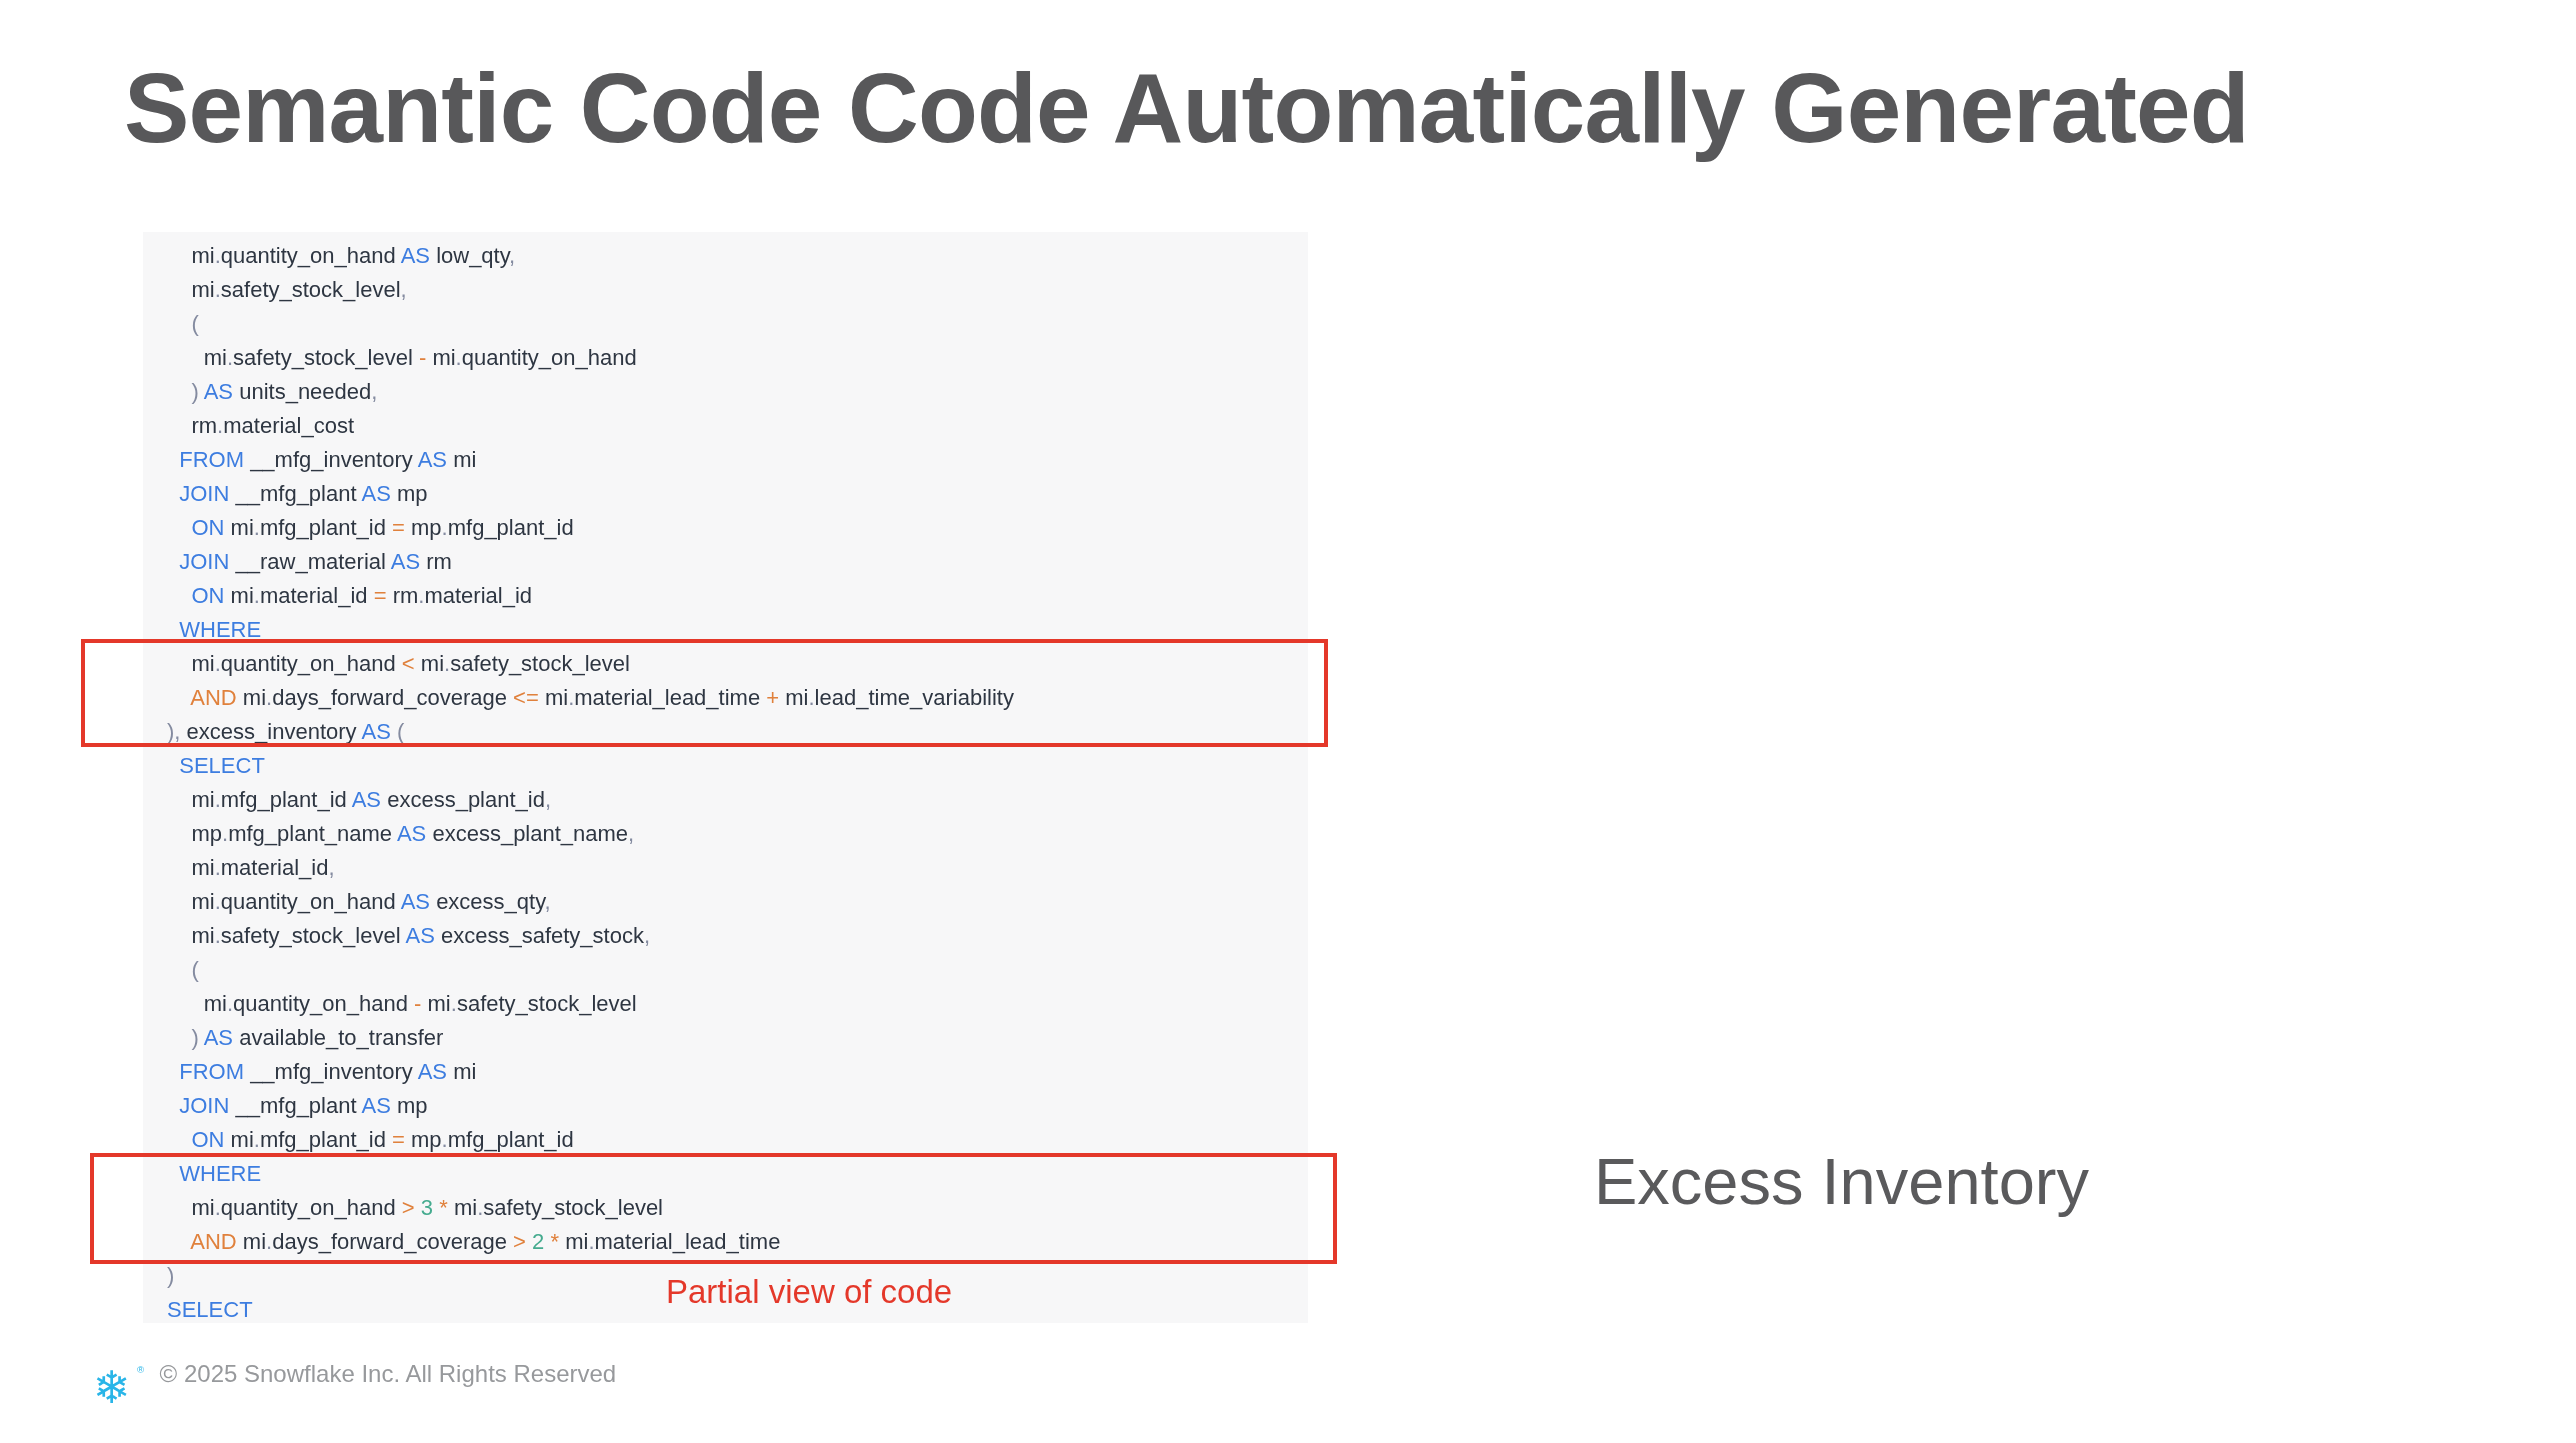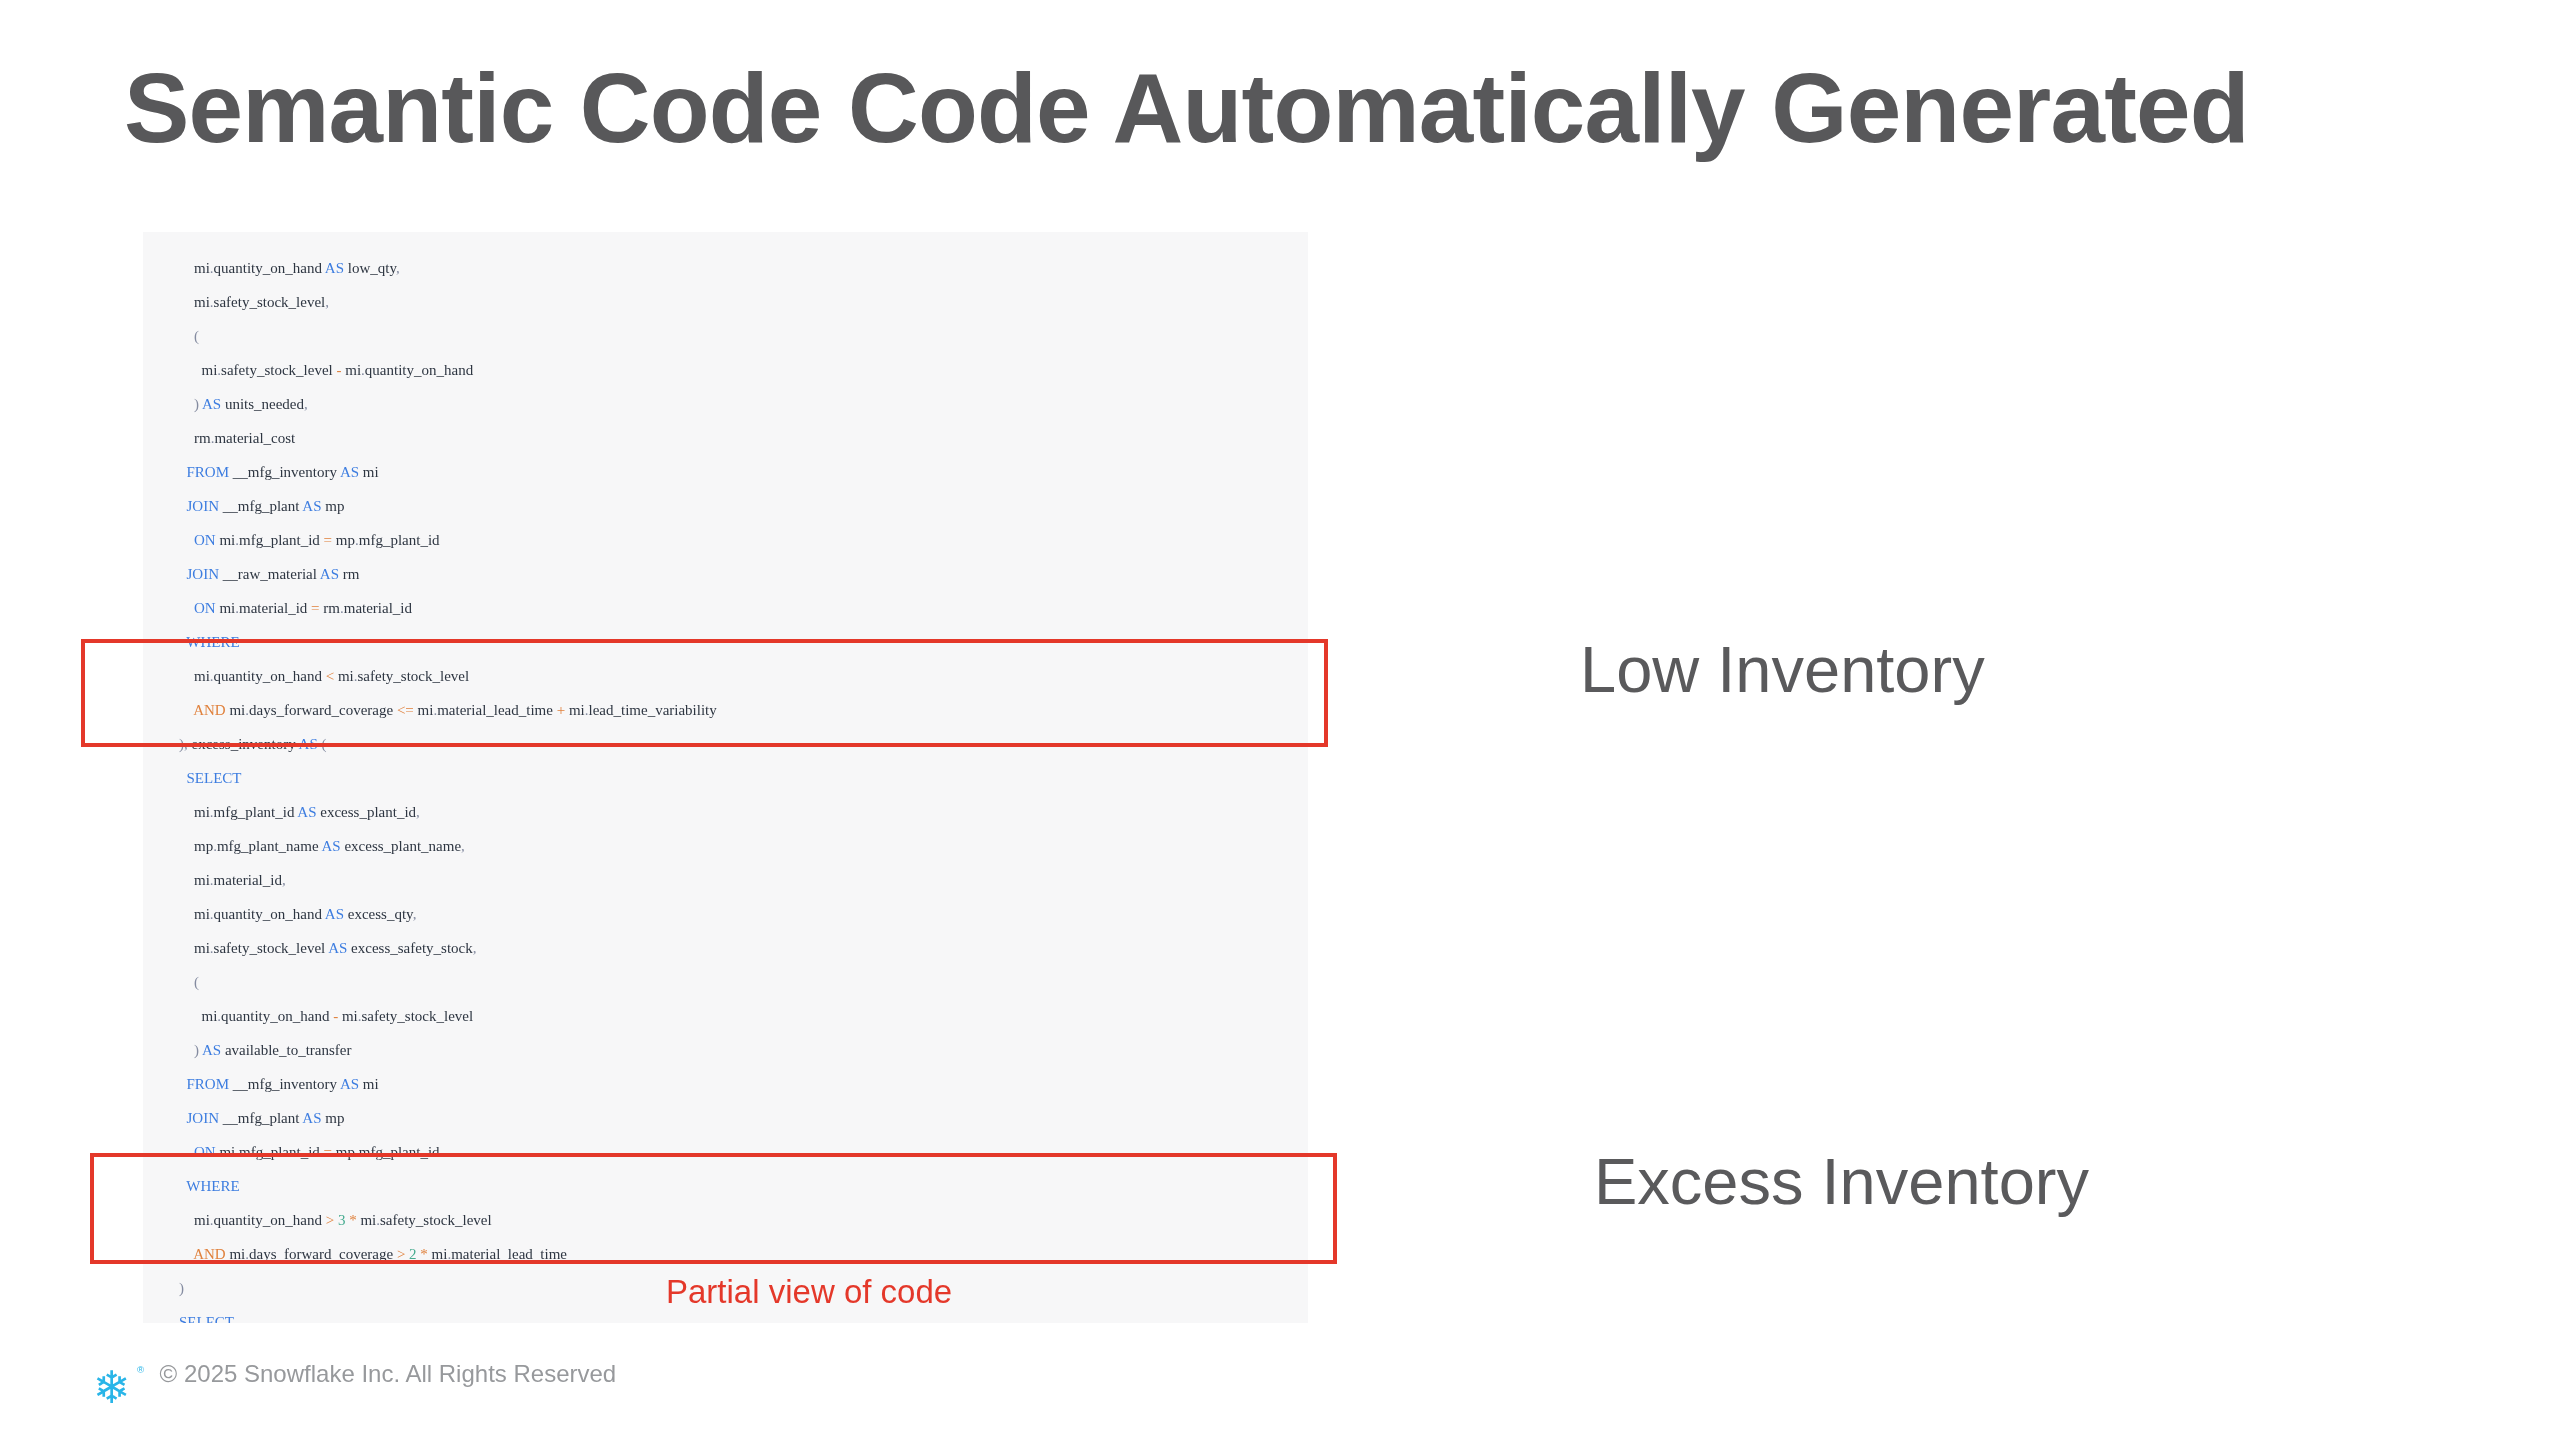--- a/index.html
+++ b/index.html
@@ -32,24 +32,24 @@
   .code-block {
     position: absolute;
     left: 143px;
     top: 232px;
     width: 1165px;
     height: 1091px;
     background: var(--code-background, #f7f7f8);
     overflow: hidden;
   }
   .code-lines {
-    margin: 12px;
+    margin: 0;
     padding: 6.8px 0 0 24px;
-    font-family: Liberation Serif, serif;
-    font-size: 15px;
+    font-family: Liberation Sans, sans-serif;
+    font-size: 22px;
     line-height: 34px;
   }
   .code-line {
     white-space: pre;
     height: 34px;
   }
   .tok-id  { color: var(--identifier-dark, #2e3642); }
   .tok-kw  { color: var(--keyword-blue, #3d7de0); }
   .tok-op  { color: var(--operator-orange, #e0813c); }
   .tok-num { color: var(--number-teal, #45ab8f); }
@@ -137,21 +137,20 @@
   <h1 class="slide-title">Semantic Code Code Automatically Generated</h1>
 
   <div class="code-block">
     <pre class="code-lines"><div class="code-line"><span class="tok-ws">    </span><span class="tok-id">mi</span><span class="tok-pun">.</span><span class="tok-id">quantity_on_hand</span><span class="tok-ws"> </span><span class="tok-kw">AS</span><span class="tok-ws"> </span><span class="tok-id">low_qty</span><span class="tok-pun">,</span></div><div class="code-line"><span class="tok-ws">    </span><span class="tok-id">mi</span><span class="tok-pun">.</span><span class="tok-id">safety_stock_level</span><span class="tok-pun">,</span></div><div class="code-line"><span class="tok-ws">    </span><span class="tok-pun">(</span></div><div class="code-line"><span class="tok-ws">      </span><span class="tok-id">mi</span><span class="tok-pun">.</span><span class="tok-id">safety_stock_level</span><span class="tok-ws"> </span><span class="tok-op">-</span><span class="tok-ws"> </span><span class="tok-id">mi</span><span class="tok-pun">.</span><span class="tok-id">quantity_on_hand</span></div><div class="code-line"><span class="tok-ws">    </span><span class="tok-pun">)</span><span class="tok-ws"> </span><span class="tok-kw">AS</span><span class="tok-ws"> </span><span class="tok-id">units_needed</span><span class="tok-pun">,</span></div><div class="code-line"><span class="tok-ws">    </span><span class="tok-id">rm</span><span class="tok-pun">.</span><span class="tok-id">material_cost</span></div><div class="code-line"><span class="tok-ws">  </span><span class="tok-kw">FROM</span><span class="tok-ws"> </span><span class="tok-id">__mfg_inventory</span><span class="tok-ws"> </span><span class="tok-kw">AS</span><span class="tok-ws"> </span><span class="tok-id">mi</span></div><div class="code-line"><span class="tok-ws">  </span><span class="tok-kw">JOIN</span><span class="tok-ws"> </span><span class="tok-id">__mfg_plant</span><span class="tok-ws"> </span><span class="tok-kw">AS</span><span class="tok-ws"> </span><span class="tok-id">mp</span></div><div class="code-line"><span class="tok-ws">    </span><span class="tok-kw">ON</span><span class="tok-ws"> </span><span class="tok-id">mi</span><span class="tok-pun">.</span><span class="tok-id">mfg_plant_id</span><span class="tok-ws"> </span><span class="tok-op">=</span><span class="tok-ws"> </span><span class="tok-id">mp</span><span class="tok-pun">.</span><span class="tok-id">mfg_plant_id</span></div><div class="code-line"><span class="tok-ws">  </span><span class="tok-kw">JOIN</span><span class="tok-ws"> </span><span class="tok-id">__raw_material</span><span class="tok-ws"> </span><span class="tok-kw">AS</span><span class="tok-ws"> </span><span class="tok-id">rm</span></div><div class="code-line"><span class="tok-ws">    </span><span class="tok-kw">ON</span><span class="tok-ws"> </span><span class="tok-id">mi</span><span class="tok-pun">.</span><span class="tok-id">material_id</span><span class="tok-ws"> </span><span class="tok-op">=</span><span class="tok-ws"> </span><span class="tok-id">rm</span><span class="tok-pun">.</span><span class="tok-id">material_id</span></div><div class="code-line"><span class="tok-ws">  </span><span class="tok-kw">WHERE</span></div><div class="code-line"><span class="tok-ws">    </span><span class="tok-id">mi</span><span class="tok-pun">.</span><span class="tok-id">quantity_on_hand</span><span class="tok-ws"> </span><span class="tok-op">&lt;</span><span class="tok-ws"> </span><span class="tok-id">mi</span><span class="tok-pun">.</span><span class="tok-id">safety_stock_level</span></div><div class="code-line"><span class="tok-ws">    </span><span class="tok-op">AND</span><span class="tok-ws"> </span><span class="tok-id">mi</span><span class="tok-pun">.</span><span class="tok-id">days_forward_coverage</span><span class="tok-ws"> </span><span class="tok-op">&lt;=</span><span class="tok-ws"> </span><span class="tok-id">mi</span><span class="tok-pun">.</span><span class="tok-id">material_lead_time</span><span class="tok-ws"> </span><span class="tok-op">+</span><span class="tok-ws"> </span><span class="tok-id">mi</span><span class="tok-pun">.</span><span class="tok-id">lead_time_variability</span></div><div class="code-line"><span class="tok-pun">),</span><span class="tok-ws"> </span><span class="tok-id">excess_inventory</span><span class="tok-ws"> </span><span class="tok-kw">AS</span><span class="tok-ws"> </span><span class="tok-pun">(</span></div><div class="code-line"><span class="tok-ws">  </span><span class="tok-kw">SELECT</span></div><div class="code-line"><span class="tok-ws">    </span><span class="tok-id">mi</span><span class="tok-pun">.</span><span class="tok-id">mfg_plant_id</span><span class="tok-ws"> </span><span class="tok-kw">AS</span><span class="tok-ws"> </span><span class="tok-id">excess_plant_id</span><span class="tok-pun">,</span></div><div class="code-line"><span class="tok-ws">    </span><span class="tok-id">mp</span><span class="tok-pun">.</span><span class="tok-id">mfg_plant_name</span><span class="tok-ws"> </span><span class="tok-kw">AS</span><span class="tok-ws"> </span><span class="tok-id">excess_plant_name</span><span class="tok-pun">,</span></div><div class="code-line"><span class="tok-ws">    </span><span class="tok-id">mi</span><span class="tok-pun">.</span><span class="tok-id">material_id</span><span class="tok-pun">,</span></div><div class="code-line"><span class="tok-ws">    </span><span class="tok-id">mi</span><span class="tok-pun">.</span><span class="tok-id">quantity_on_hand</span><span class="tok-ws"> </span><span class="tok-kw">AS</span><span class="tok-ws"> </span><span class="tok-id">excess_qty</span><span class="tok-pun">,</span></div><div class="code-line"><span class="tok-ws">    </span><span class="tok-id">mi</span><span class="tok-pun">.</span><span class="tok-id">safety_stock_level</span><span class="tok-ws"> </span><span class="tok-kw">AS</span><span class="tok-ws"> </span><span class="tok-id">excess_safety_stock</span><span class="tok-pun">,</span></div><div class="code-line"><span class="tok-ws">    </span><span class="tok-pun">(</span></div><div class="code-line"><span class="tok-ws">      </span><span class="tok-id">mi</span><span class="tok-pun">.</span><span class="tok-id">quantity_on_hand</span><span class="tok-ws"> </span><span class="tok-op">-</span><span class="tok-ws"> </span><span class="tok-id">mi</span><span class="tok-pun">.</span><span class="tok-id">safety_stock_level</span></div><div class="code-line"><span class="tok-ws">    </span><span class="tok-pun">)</span><span class="tok-ws"> </span><span class="tok-kw">AS</span><span class="tok-ws"> </span><span class="tok-id">available_to_transfer</span></div><div class="code-line"><span class="tok-ws">  </span><span class="tok-kw">FROM</span><span class="tok-ws"> </span><span class="tok-id">__mfg_inventory</span><span class="tok-ws"> </span><span class="tok-kw">AS</span><span class="tok-ws"> </span><span class="tok-id">mi</span></div><div class="code-line"><span class="tok-ws">  </span><span class="tok-kw">JOIN</span><span class="tok-ws"> </span><span class="tok-id">__mfg_plant</span><span class="tok-ws"> </span><span class="tok-kw">AS</span><span class="tok-ws"> </span><span class="tok-id">mp</span></div><div class="code-line"><span class="tok-ws">    </span><span class="tok-kw">ON</span><span class="tok-ws"> </span><span class="tok-id">mi</span><span class="tok-pun">.</span><span class="tok-id">mfg_plant_id</span><span class="tok-ws"> </span><span class="tok-op">=</span><span class="tok-ws"> </span><span class="tok-id">mp</span><span class="tok-pun">.</span><span class="tok-id">mfg_plant_id</span></div><div class="code-line"><span class="tok-ws">  </span><span class="tok-kw">WHERE</span></div><div class="code-line"><span class="tok-ws">    </span><span class="tok-id">mi</span><span class="tok-pun">.</span><span class="tok-id">quantity_on_hand</span><span class="tok-ws"> </span><span class="tok-op">&gt;</span><span class="tok-ws"> </span><span class="tok-num">3</span><span class="tok-ws"> </span><span class="tok-op">*</span><span class="tok-ws"> </span><span class="tok-id">mi</span><span class="tok-pun">.</span><span class="tok-id">safety_stock_level</span></div><div class="code-line"><span class="tok-ws">    </span><span class="tok-op">AND</span><span class="tok-ws"> </span><span class="tok-id">mi</span><span class="tok-pun">.</span><span class="tok-id">days_forward_coverage</span><span class="tok-ws"> </span><span class="tok-op">&gt;</span><span class="tok-ws"> </span><span class="tok-num">2</span><span class="tok-ws"> </span><span class="tok-op">*</span><span class="tok-ws"> </span><span class="tok-id">mi</span><span class="tok-pun">.</span><span class="tok-id">material_lead_time</span></div><div class="code-line"><span class="tok-pun">)</span></div><div class="code-line"><span class="tok-kw">SELECT</span></div></pre>
   </div>
 
   <div class="hl-box hl-box-low"></div>
 
   <div class="hl-box hl-box-excess"></div>
 
-  <div class="side-label side-label-low">Low Inventory</div>
 
   <div class="side-label side-label-excess">Excess Inventory</div>
 
   <div class="partial-note">Partial view of code</div>
 
   <div class="slide-footer">
     <span class="logo-wrap">
       <span class="logo-glyph">❄</span>
       <span class="logo-reg">®</span>
     </span>

